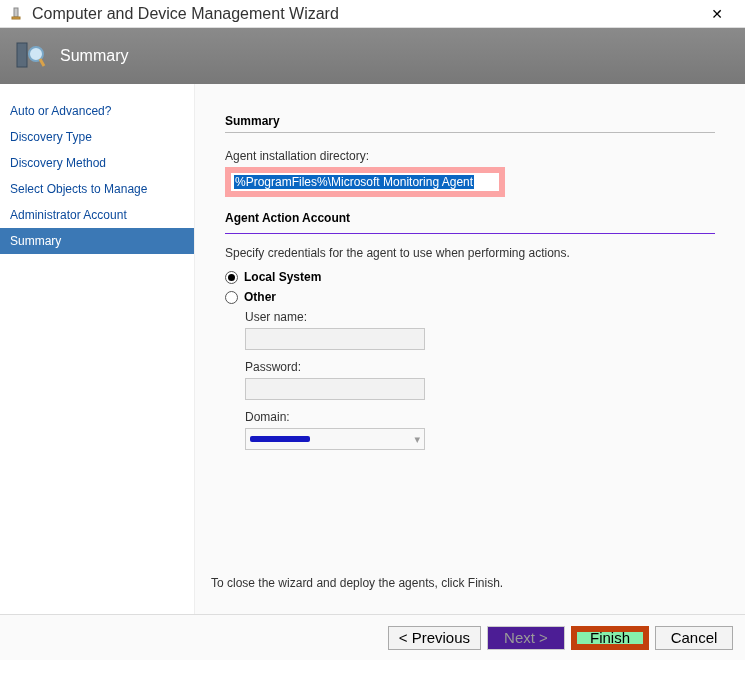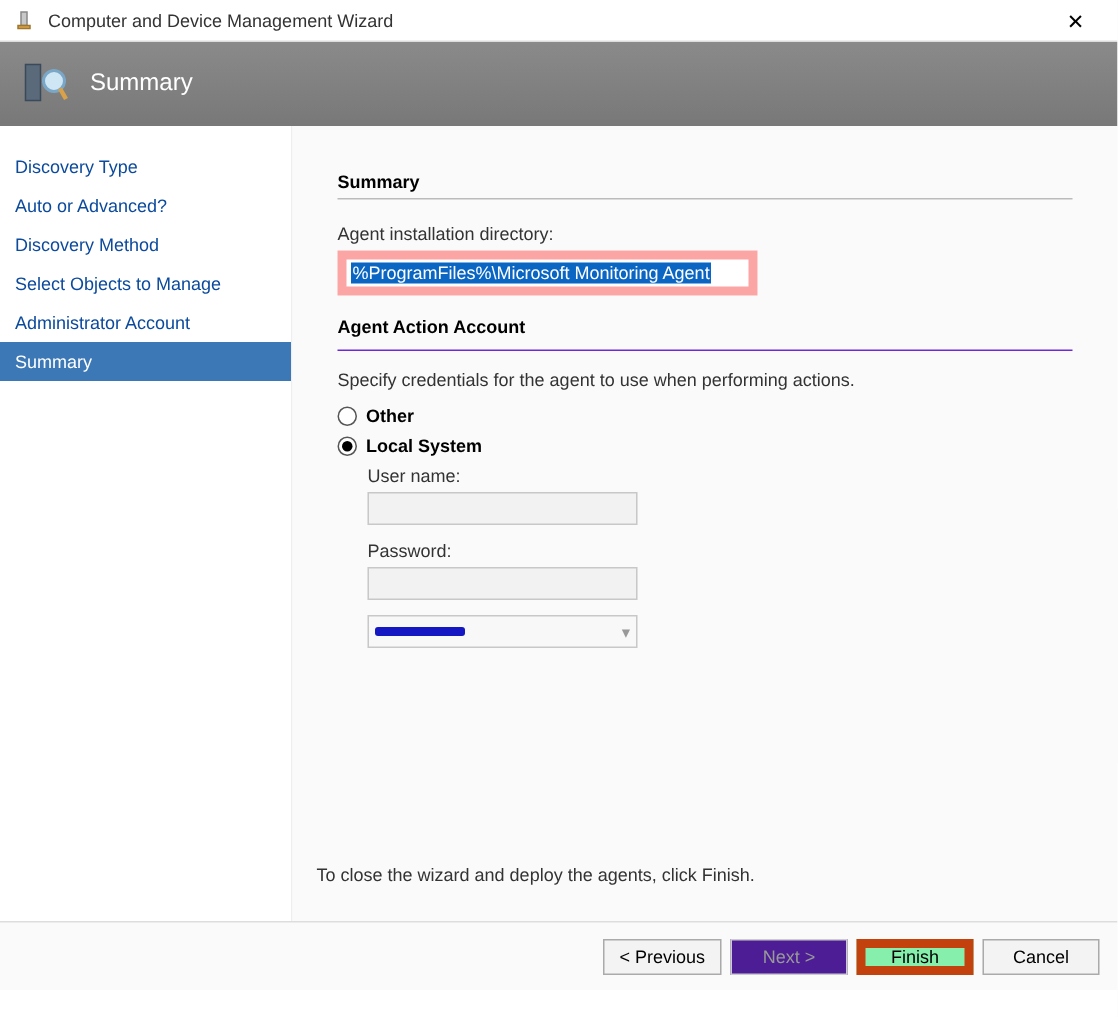--- a/index.html
+++ b/index.html
@@ -19,21 +19,21 @@
     align-items: center;
     padding: 0 8px;
     border-bottom: 1px solid #ddd;
     background: #fff;
   }
   .titlebar .icon {
     width: 16px; height: 16px;
     margin-right: 8px;
     display:flex;align-items:center;justify-content:center;
   }
-  .titlebar .title { flex:1; font-size:12px; color:#333;}
+  .titlebar .title { flex:1; font-size:16px; color:#333;}
   .titlebar .close {
     width: 40px; height: 28px;
     display:flex;align-items:center;justify-content:center;
     font-size:14px; color:#000;
   }
   .banner {
     height: 56px;
     background: linear-gradient(#8a8a8a,#787878);
     display:flex;
     align-items:center;
@@ -138,21 +138,21 @@
     padding-right:12px;
     background:#fafafa;
     gap:6px;
   }
   .btn {
     min-width:78px;
     height:24px;
     border:1px solid #aaa;
     background:#f3f3f3;
     display:inline-flex;align-items:center;justify-content:center;
-    font-size:12px;
+    font-size:15px;
     padding:0 10px;
     cursor:pointer;
   }
   .btn.disabled { color:#999; border-color:#ccc; background:#4c1d95; cursor:default;}
   .btn.primary { border:6px solid #c2410c; background:#86efac;}
 </style>
 </head>
 <body>
 
 <div class="titlebar">
@@ -172,57 +172,58 @@
       <rect x="3" y="3" width="10" height="24" fill="#5a6a7a" stroke="#3a4a5a"></rect>
       <circle cx="22" cy="14" r="7" fill="#cfe6f5" stroke="#7aa7c7" stroke-width="2"></circle>
       <line x1="26" y1="19" x2="30" y2="26" stroke="#d9a24a" stroke-width="3"></line>
     </svg>
   </span>
   <span class="btitle">Summary</span>
 </div>
 
 <div class="body">
   <div class="sidebar">
+    <div class="navitem">Auto or Advanced?</div>
     <div class="navitem">Discovery Type</div>
-    <div class="navitem">Auto or Advanced?</div>
     <div class="navitem">Discovery Method</div>
     <div class="navitem">Select Objects to Manage</div>
     <div class="navitem">Administrator Account</div>
     <div class="navitem active">Summary</div>
   </div>
 
   <div class="main">
     <div class="section-title">Summary</div>
 
 
     <div class="label">Agent installation directory:</div>
     <div class="dirinput">
       <span class="seltext">%ProgramFiles%\Microsoft Monitoring Agent</span>
     </div>
 
     <div class="subhead">Agent Action Account</div>
 
     <div class="desc">Specify credentials for the agent to use when performing actions.</div>
 
     <div class="radio-row">
+      <span class="dot sel"></span>
+      <span class="rlabel">Local System</span>
+    </div>
+    <div class="radio-row">
       <span class="dot"></span>
       <span class="rlabel">Other</span>
-    </div>
-    <div class="radio-row">
-      <span class="dot sel"></span>
-      <span class="rlabel">Local System</span>
     </div>
 
     <div class="group-indent">
       <div class="label">User name:</div>
       <div class="txtinput"></div>
 
       <div class="label">Password:</div>
       <div class="txtinput"></div>
 
+      <div class="label">Domain:</div>
       <div class="combo">
         <span class="redact"></span>
         <span>▾</span>
       </div>
     </div>
 
     <div class="bottom-desc">To close the wizard and deploy the agents, click Finish.</div>
   </div>
 </div>
 

